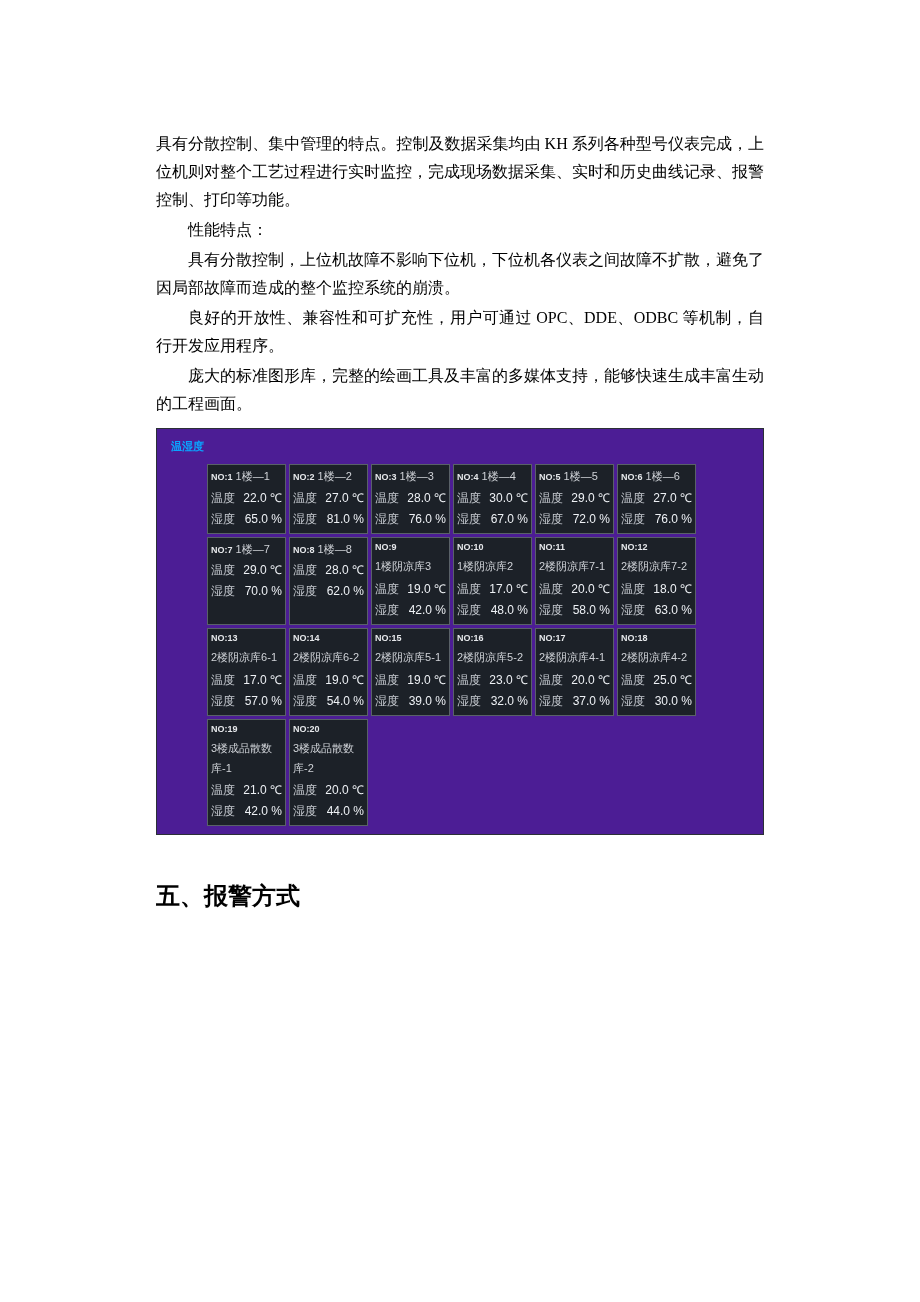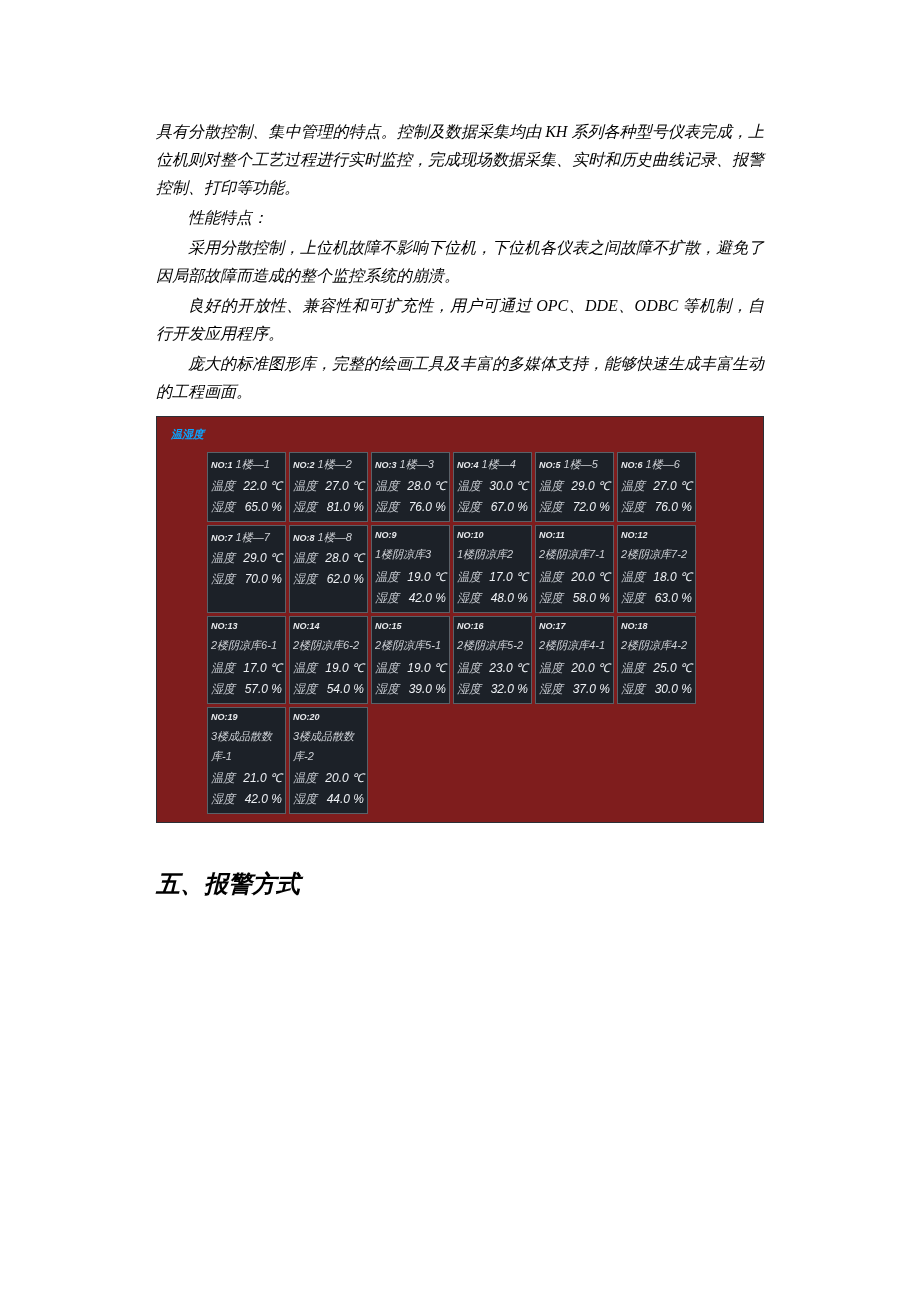--- a/index.html
+++ b/index.html
@@ -3,33 +3,32 @@
 <meta charset="utf-8">
 <style>
   body {
     margin: 0;
     background: #fff;
     font-family: "SimSun", "宋体", serif;
     color: #000;
   }
   .page {
     width: 844px;
-    margin: 0 auto;
+    margin: 12px auto;
     padding: 118px 118px 60px 118px;
     box-sizing: border-box;
     font-size: 16px;
     line-height: 1.75;
-    font-style: italic;
   }
   .page p { margin: 0 0 2px 0; text-align: justify; }
   .indent { text-indent: 2em; }
 
   .panel {
     margin: 10px 0 40px 0;
-    background: #7f1d1d;
+    background: #4c1d95;
     border: 1px solid #2b2f36;
     font-family: "Microsoft YaHei", Arial, sans-serif;
     font-size: 10px;
     color: #c8ccd2;
     padding: 4px 6px 8px 6px;
   }
   .panel-title {
     color: #0aa4ff;
     font-size: 11px;
     padding: 4px 8px 8px 8px;
@@ -79,21 +78,21 @@
   }
   .body2 p { margin: 0; }
 </style>
 </head>
 <body>
 
 <div class="page">
 
   <p>具有分散控制、集中管理的特点。控制及数据采集均由 KH 系列各种型号仪表完成，上位机则对整个工艺过程进行实时监控，完成现场数据采集、实时和历史曲线记录、报警控制、打印等功能。</p>
   <p class="indent">性能特点：</p>
-  <p class="indent">采用分散控制，上位机故障不影响下位机，下位机各仪表之间故障不扩散，避免了因局部故障而造成的整个监控系统的崩溃。</p>
+  <p class="indent">具有分散控制，上位机故障不影响下位机，下位机各仪表之间故障不扩散，避免了因局部故障而造成的整个监控系统的崩溃。</p>
   <p class="indent">良好的开放性、兼容性和可扩充性，用户可通过 OPC、DDE、ODBC 等机制，自行开发应用程序。</p>
   <p class="indent">庞大的标准图形库，完整的绘画工具及丰富的多媒体支持，能够快速生成丰富生动的工程画面。</p>
 
   <div class="panel">
     <div class="panel-title">温湿度</div>
     <div class="grid" id="tile-grid">
         <div class="tile">
           <div class="tile-top">
             <span class="tile-no">NO:1</span>
             <span class="tile-loc">1楼—1</span>

